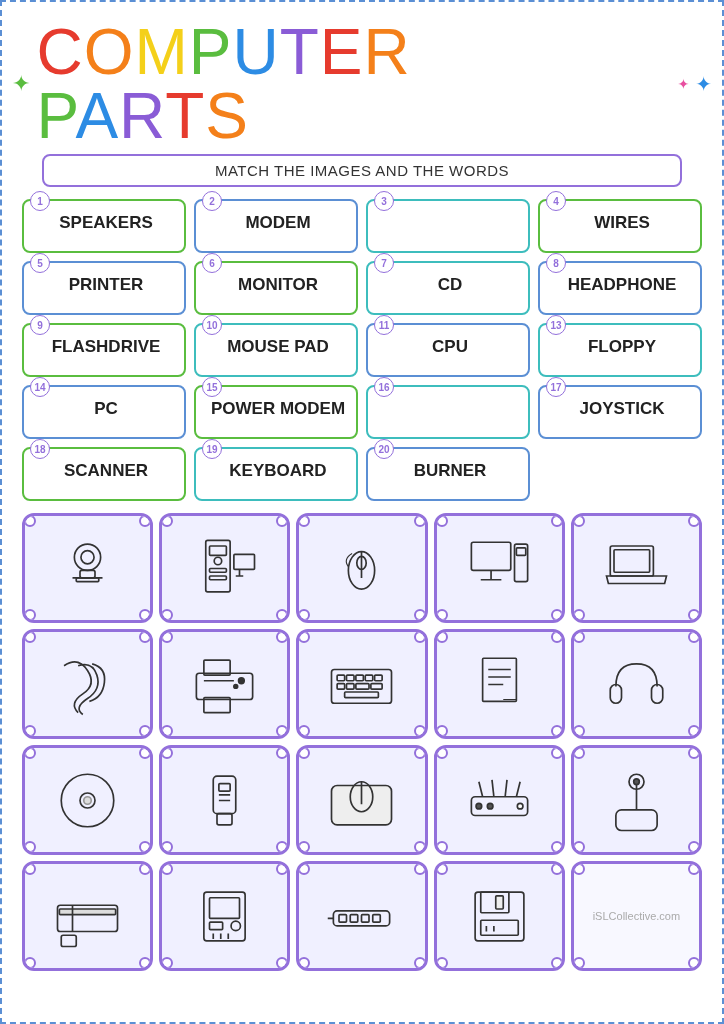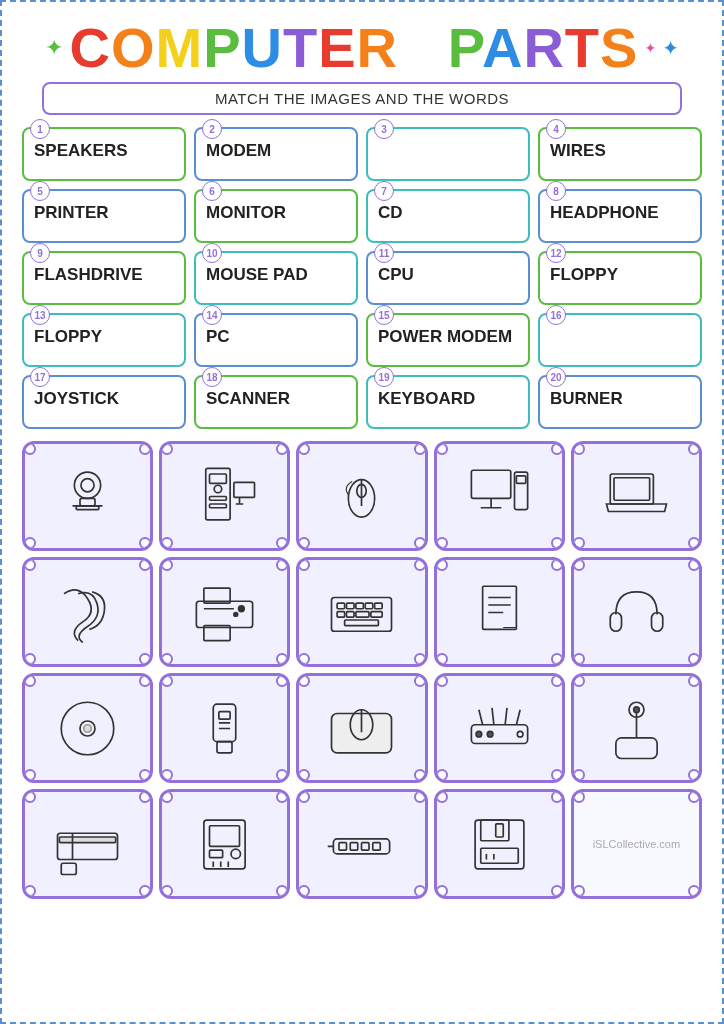--- a/index.html
+++ b/index.html
@@ -14,22 +14,22 @@
 
     
     .title-row {
       display: flex;
       align-items: center;
       justify-content: center;
       padding: 8px 0 6px 0;
       gap: 6px;
     }
     .title-text {
-      font-size: 56px;
-      font-weight: 700;
+      font-size: 64px;
+      font-weight: 400;
       letter-spacing: 1px;
       line-height: 1;
     }
     .title-text span:nth-child(1)  { color: #e63b2e; }
     .title-text span:nth-child(2)  { color: #f4801a; }
     .title-text span:nth-child(3)  { color: #f4d01a; }
     .title-text span:nth-child(4)  { color: #5abd3f; }
     .title-text span:nth-child(5)  { color: #2d8ce4; }
     .title-text span:nth-child(6)  { color: #8a5cd6; }
     .title-text span:nth-child(7)  { color: #e63b2e; }
@@ -95,21 +95,21 @@
       color: #9370db;
       display: flex;
       align-items: center;
       justify-content: center;
     }
     .cell-label {
       font-size: 17px;
       font-weight: bold;
       color: #222;
       display: block;
-      text-align: left;
+      text-align: center;
       padding-top: 8px;
       padding-left: 4px;
       line-height: 1.2;
     }
 
     
     .image-grid {
       display: grid;
       grid-template-columns: repeat(5, 1fr);
       gap: 6px;
@@ -198,24 +198,20 @@
       <span class="cell-number">9</span>
       <span class="cell-label">FLASHDRIVE</span>
     </div>
     <div class="word-cell teal-border">
       <span class="cell-number">10</span>
       <span class="cell-label">MOUSE PAD</span>
     </div>
     <div class="word-cell blue-border">
       <span class="cell-number">11</span>
       <span class="cell-label">CPU</span>
-    </div>
-    <div class="word-cell green-border">
-      <span class="cell-number">12</span>
-      <span class="cell-label">FLOPPY</span>
     </div>
     <div class="word-cell teal-border">
       <span class="cell-number">13</span>
       <span class="cell-label">FLOPPY</span>
     </div>
     <div class="word-cell blue-border">
       <span class="cell-number">14</span>
       <span class="cell-label">PC</span>
     </div>
     <div class="word-cell green-border">

